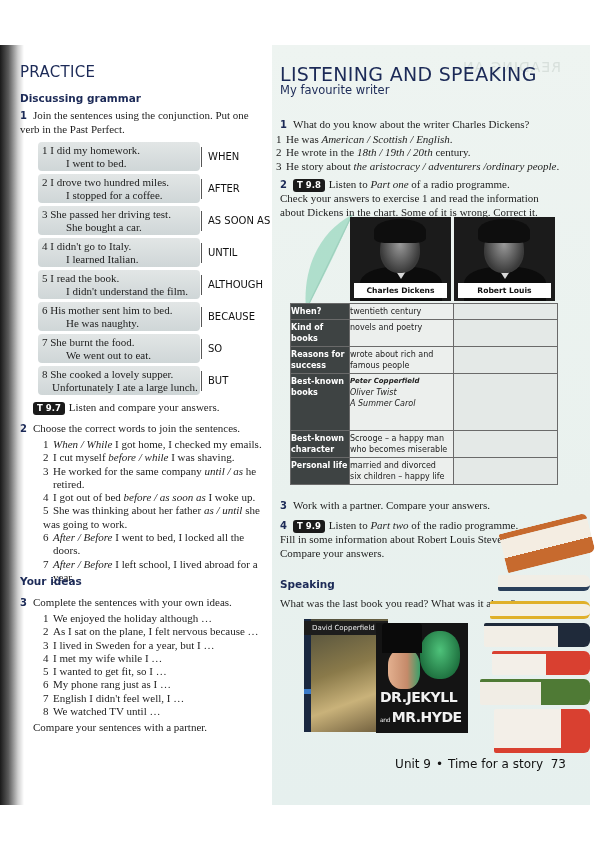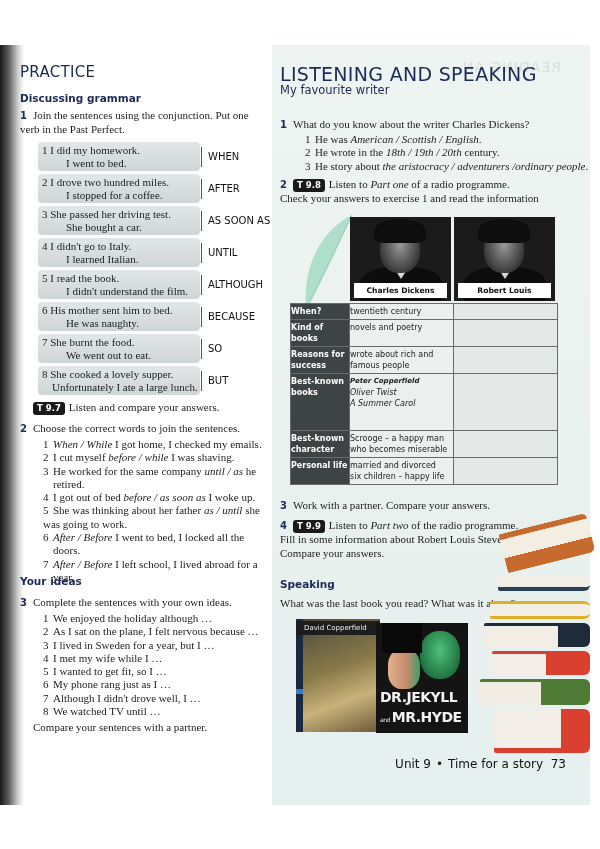--- a/index.html
+++ b/index.html
@@ -64,21 +64,21 @@
   .chart td { border: 1px solid #6a6a6a; font-size: 8px; line-height: 11px; vertical-align: top; padding: 2px 0; }
   .chart td.hd { background: #3e4343; color: #fff; font-weight: bold; width: 59px; }
   .chart td.c1 { background: #ecefed; width: 104px; color: #222; }
   .chart td.c2 { background: #e4e9e7; }
   .chart .it { font-style: italic; }
   .chart .small { font-size: 7px; font-weight: bold; }
 
   .books-stack { position: absolute; left: 208px; top: 478px; width: 110px; height: 240px; }
   .book { position: absolute; border-radius: 2px 6px 6px 2px; }
 
-  .cover1 { position: absolute; left: 24px; top: 574px; width: 84px; height: 113px; background: linear-gradient(160deg, #4a4a3a, #8a7a4a 45%, #c9b27a 70%, #6b5a3a); }
+  .cover1 { position: absolute; left: 32px; top: 574px; width: 84px; height: 113px; background: linear-gradient(160deg, #4a4a3a, #8a7a4a 45%, #c9b27a 70%, #6b5a3a); }
   .cover1 .title { position: absolute; left: 0; top: 2px; width: 100%; height: 14px; background: #1d1d1d; color: #eee;
     font-family: "DejaVu Sans", sans-serif; font-size: 7px; line-height: 14px; padding-left: 8px; }
   .cover1 .strip { position: absolute; left: 0; bottom: 0; width: 7px; height: 100%; background: #1a2840; }
   .cover1 .blue { position: absolute; left: 0; top: 70px; width: 7px; height: 5px; background: #3a7ac8; }
   .cover2 { position: absolute; left: 104px; top: 578px; width: 92px; height: 110px; background: #141414; overflow: hidden; }
   .cover2 .hat { position: absolute; left: 6px; top: 0; width: 40px; height: 30px; background: #0a0a0a; border-radius: 4px 4px 0 0; }
   .cover2 .face1 { position: absolute; left: 12px; top: 26px; width: 32px; height: 40px; border-radius: 40%; background: linear-gradient(90deg, #e3b08f, #c58a6a 60%, #3aa06a); }
   .cover2 .face2 { position: absolute; left: 44px; top: 8px; width: 40px; height: 48px; border-radius: 45%; background: radial-gradient(ellipse at 50% 40%, #4ec27a, #1a6a3a 80%); }
   .cover2 .t1 { position: absolute; left: 4px; top: 66px; font-family: "DejaVu Sans", sans-serif; font-weight: bold; font-size: 14px; color: #f1f1f1; letter-spacing: -0.5px; }
   .cover2 .t2 { position: absolute; left: 4px; top: 86px; font-family: "DejaVu Sans", sans-serif; font-weight: bold; font-size: 14px; color: #f1f1f1; letter-spacing: -0.5px; }
@@ -193,44 +193,45 @@
     <span class="num">3</span><span>Complete the sentences with your own ideas.</span>
   </div>
 
   <div class="list" style="left:43px; top:567px; width:228px;">
     <div class="li"><span class="n">1</span><span>We enjoyed the holiday although …</span></div>
     <div class="li"><span class="n">2</span><span>As I sat on the plane, I felt nervous because …</span></div>
     <div class="li"><span class="n">3</span><span>I lived in Sweden for a year, but I …</span></div>
     <div class="li"><span class="n">4</span><span>I met my wife while I …</span></div>
     <div class="li"><span class="n">5</span><span>I wanted to get fit, so I …</span></div>
     <div class="li"><span class="n">6</span><span>My phone rang just as I …</span></div>
-    <div class="li"><span class="n">7</span><span>Although I didn't drove well, I …</span></div>
+    <div class="li"><span class="n">7</span><span>English I didn't feel well, I …</span></div>
     <div class="li"><span class="n">8</span><span>We watched TV until …</span></div>
   </div>
 
   <div class="ex" style="top:676px; left:33px;">Compare your sentences with a partner.</div>
 </div>
 
 <div class="right">
   <div class="watermark">READING AN</div>
   <div class="h-listening">LISTENING AND SPEAKING</div>
   <div class="h-myfav">My favourite writer</div>
 
   <div class="ex" style="left:8px; top:73px;">
     <span class="num">1</span><span>What do you know about the writer Charles Dickens?</span>
   </div>
-  <div class="list" style="left:33px; top:88px; width:290px;">
+  <div class="list" style="left:4px; top:88px; width:290px;">
     <div class="li"><span class="n">1</span><span>He was </span><i>American / Scottish / English</i><span>.</span></div>
     <div class="li"><span class="n">2</span><span>He wrote in the </span><i>18th / 19th / 20th</i><span> century.</span></div>
     <div class="li"><span class="n">3</span><span>He story about </span><i>the aristocracy / adventurers /ordinary people</i><span>.</span></div>
   </div>
 
   <div class="ex" style="left:8px; top:133px; width:300px;">
     <div><span class="num">2</span><span class="tag">T 9.8</span><span>Listen to </span><i>Part one</i><span> of a radio programme.</span></div>
     <div class="indent">Check your answers to exercise 1 and read the information</div>
+    <div class="indent">about Dickens in the chart. Some of it is wrong. Correct it.</div>
   </div>
 
   <svg class="feather" viewBox="0 0 70 110">
     <path d="M60 5 C 30 20, 10 55, 14 100 C 30 70, 45 40, 60 5 Z" fill="#7fcfb0"></path>
     <path d="M60 5 L 14 100" stroke="#5fb595" stroke-width="1.2" fill="none"></path>
   </svg>
 
   <div class="portraits">
     <div class="portrait">
       <div class="body"></div>

